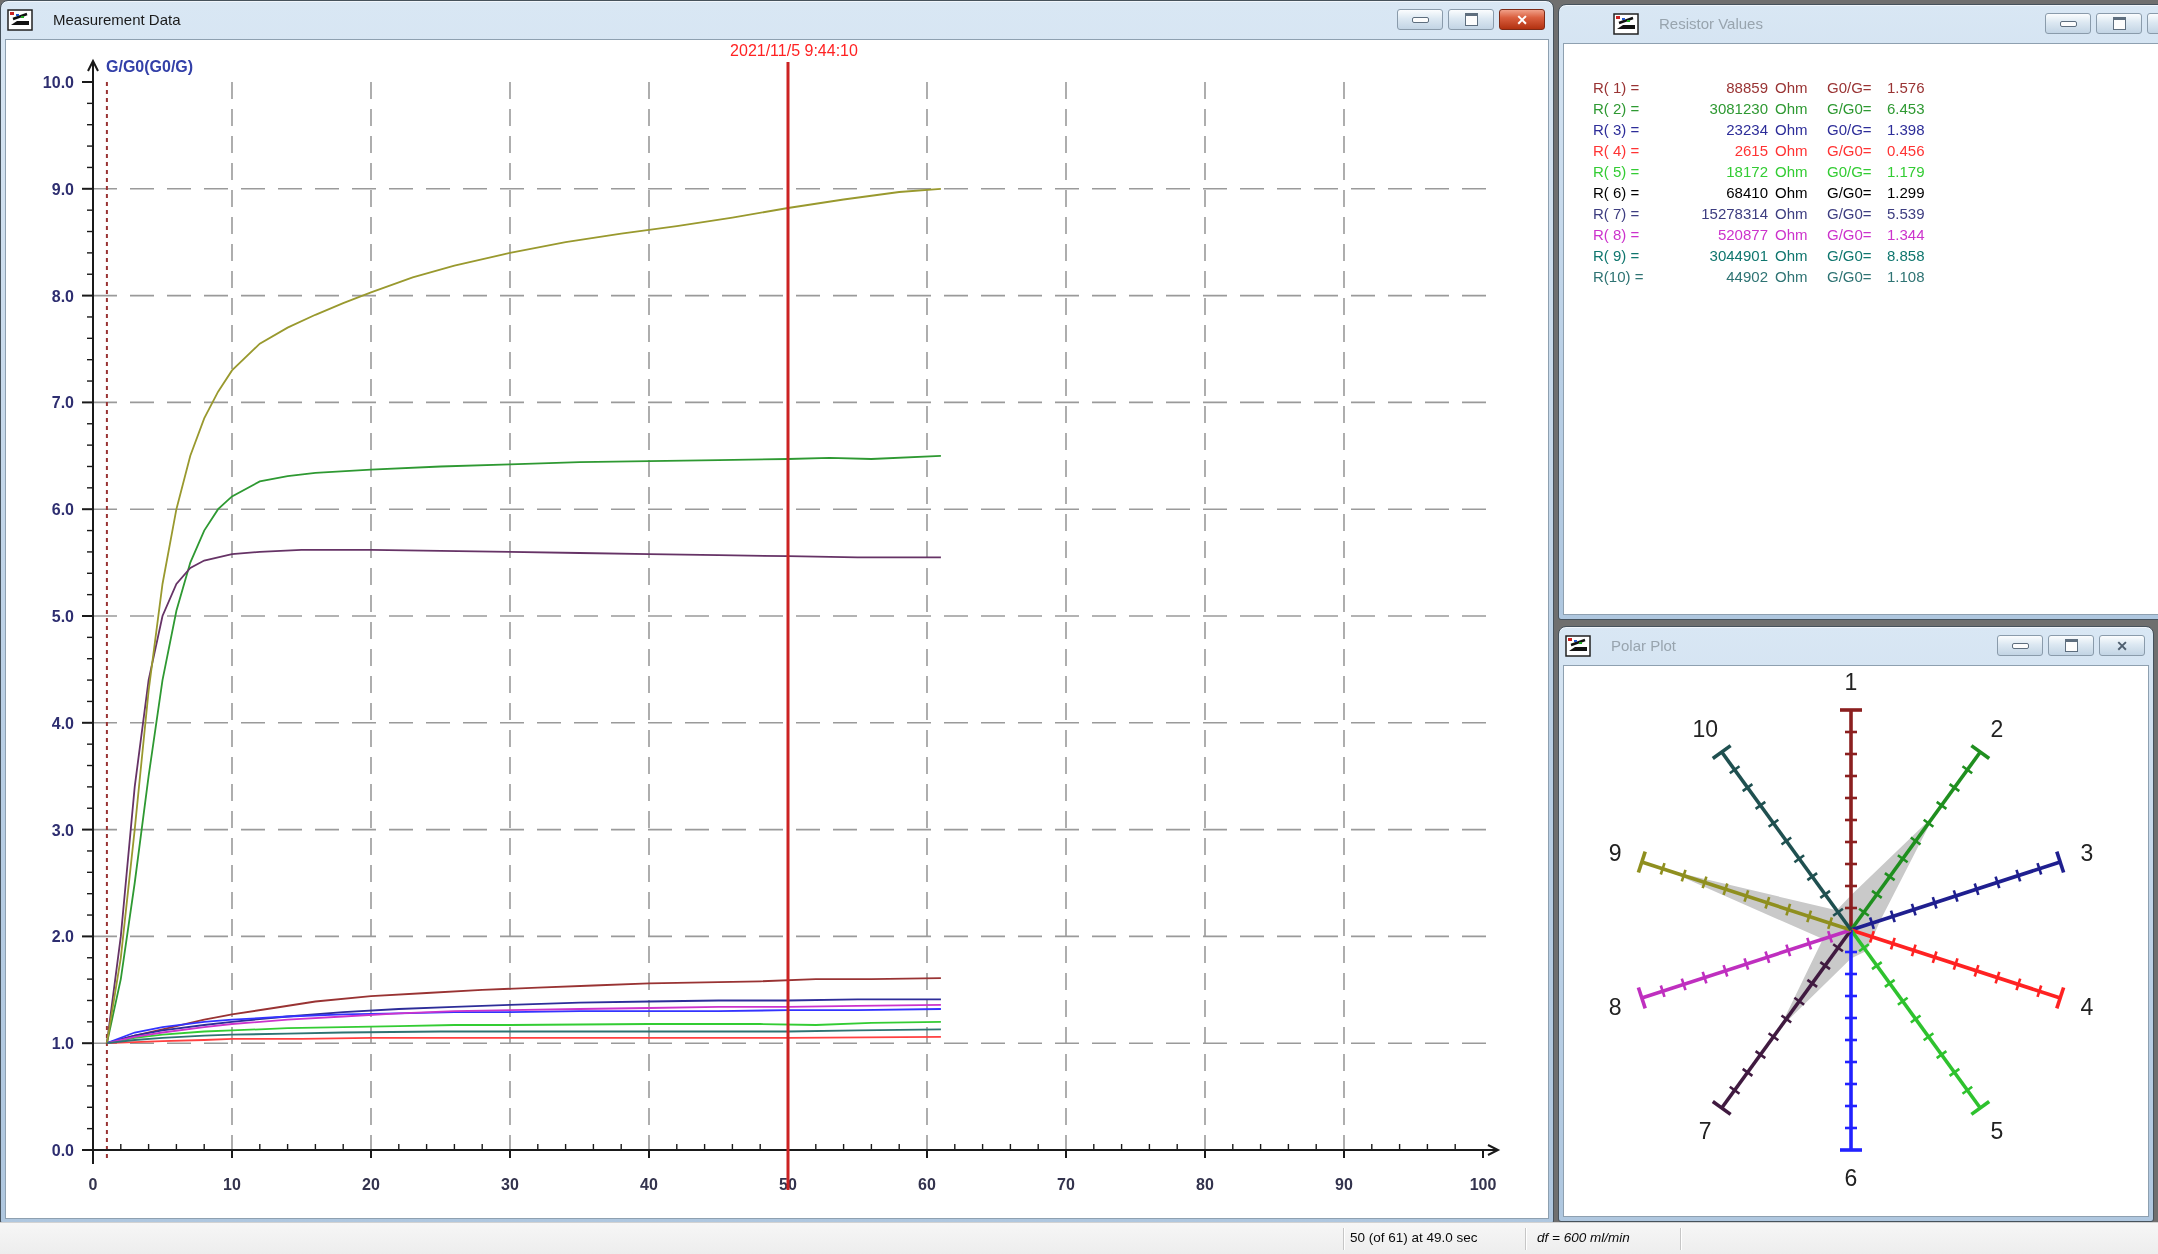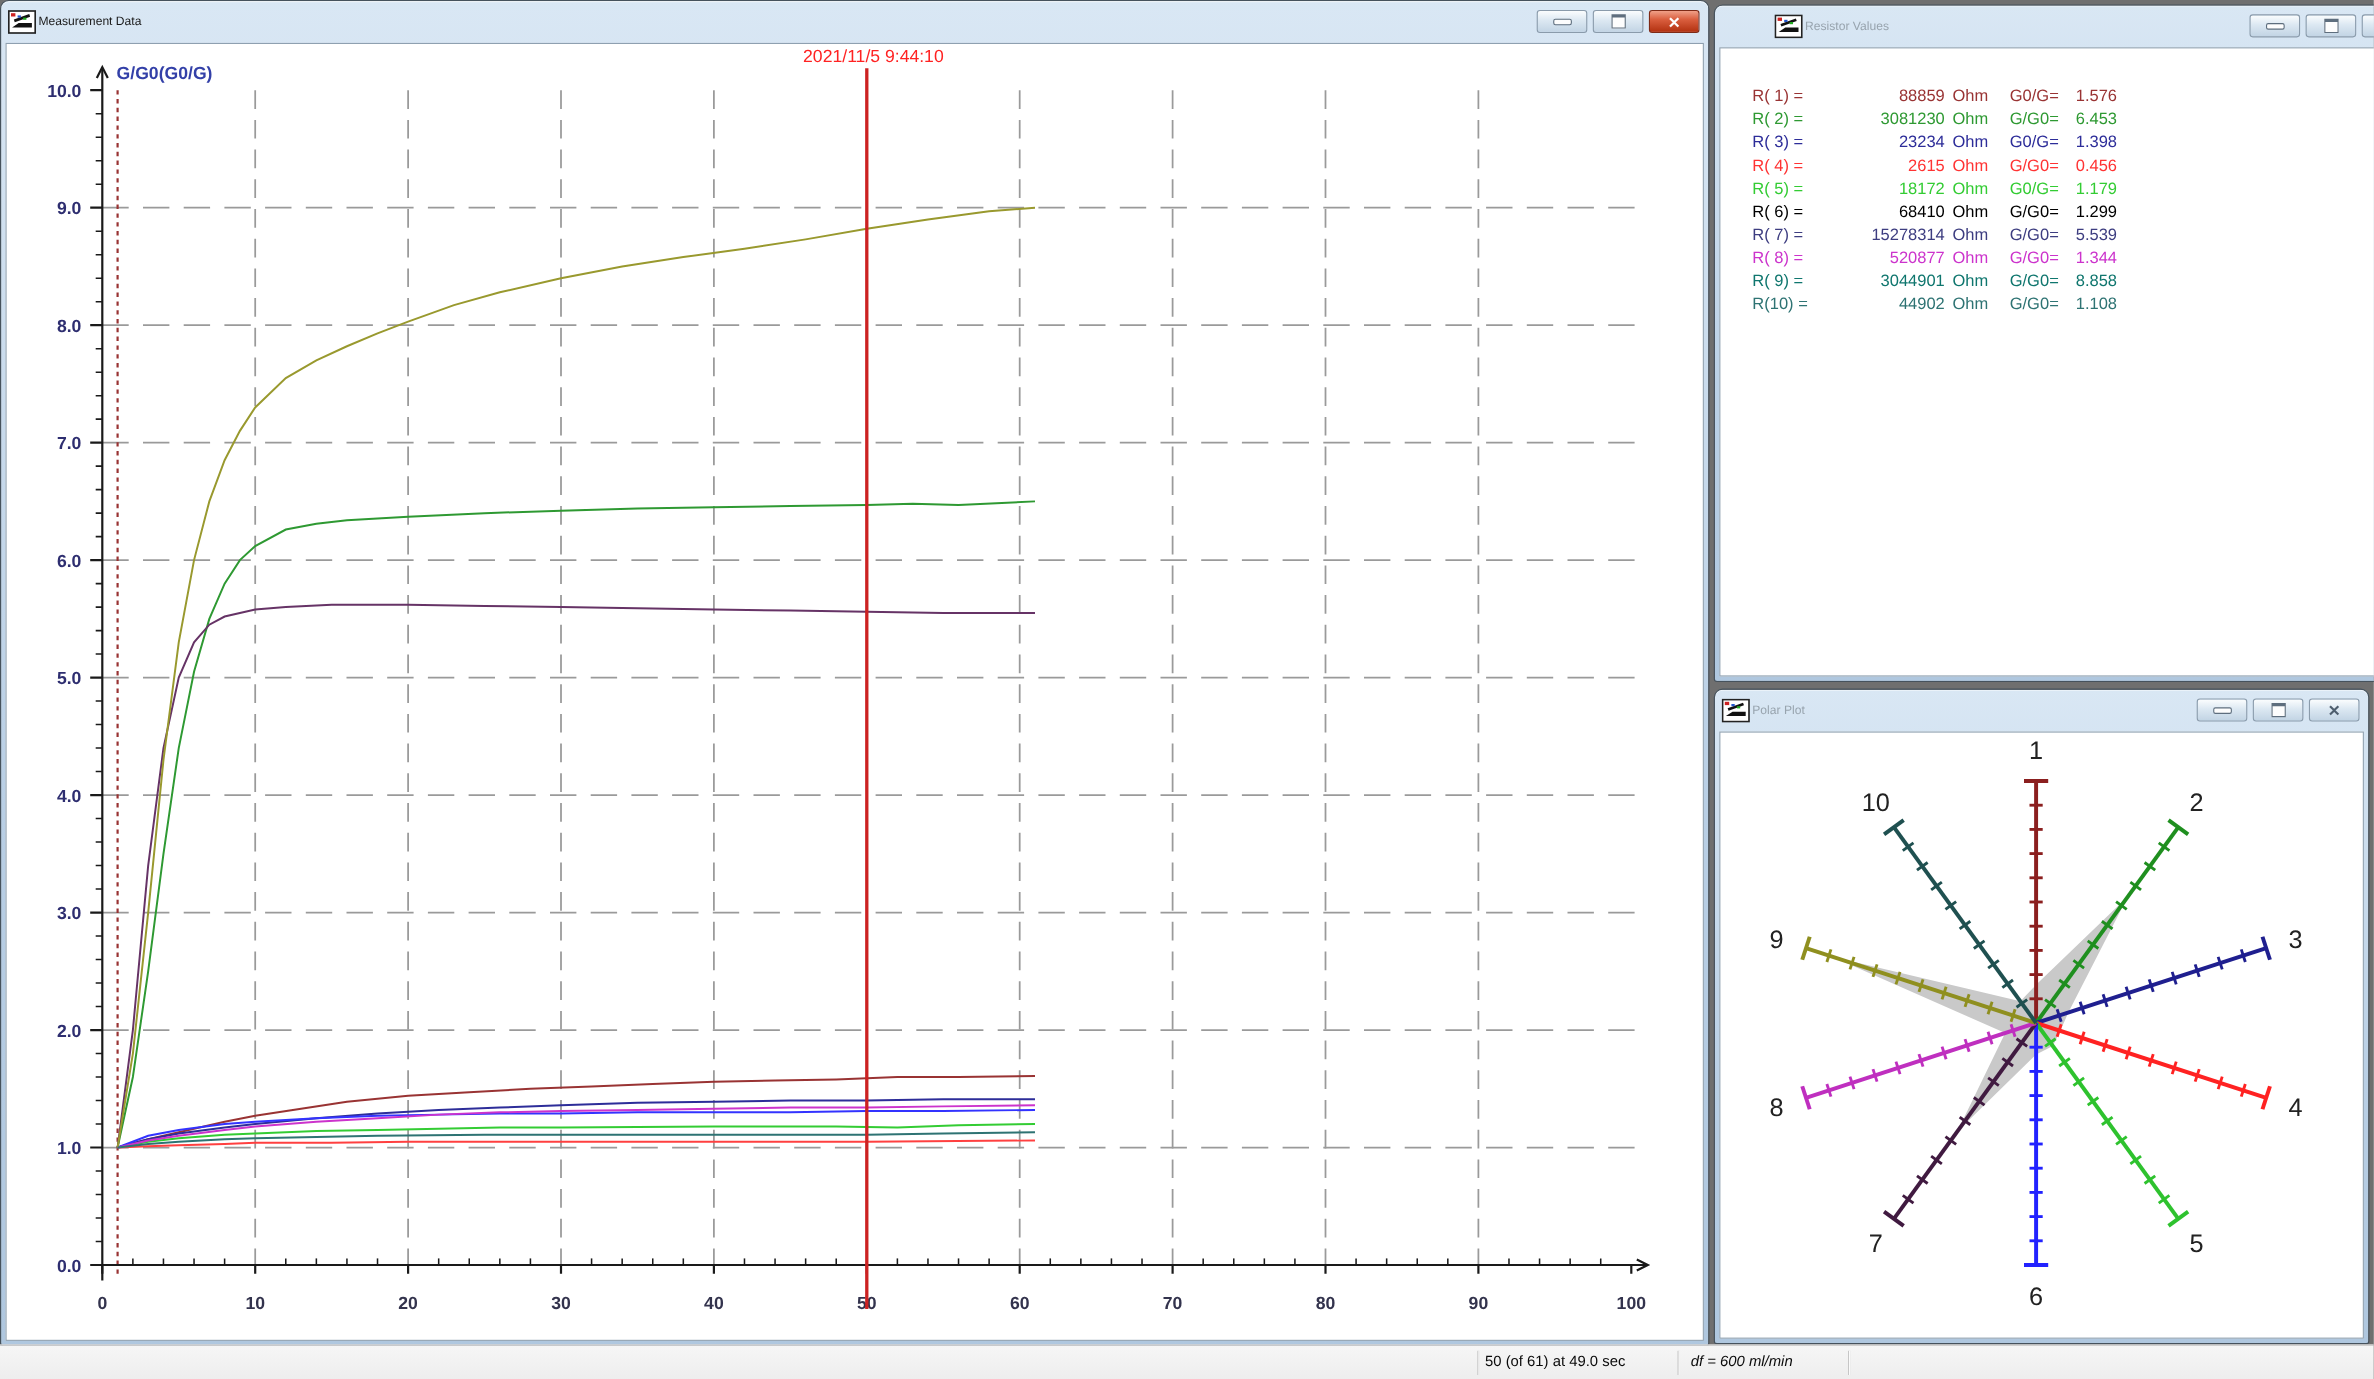--- a/index.html
+++ b/index.html
@@ -2,21 +2,21 @@
 <html><head>
 <meta charset="utf-8">
 <style>
   html,body{margin:0;padding:0;}
   body{width:2158px;height:1254px;position:relative;background:#6F6F6F;
        font-family:"Liberation Sans",sans-serif;overflow:hidden;}
   .window{position:absolute;border:1px solid #46525C;border-radius:8px 8px 3px 3px;
           background:linear-gradient(#D9E7F4,#B9CFE5 60%,#AFC7DF);
           box-shadow:inset 0 1px 0 rgba(255,255,255,.6);}
   .titlebar{height:37px;display:flex;align-items:center;padding:0 8px 0 6px;}
-  .title-text{font-size:11px;color:#1B1B1B;margin-left:2px;flex:1;white-space:nowrap;}
+  .title-text{font-size:15px;color:#1B1B1B;margin-left:20px;flex:1;white-space:nowrap;}
   .inactive .title-text{color:#98A4AE;}
   .win-btns{display:flex;gap:5px;}
   .wbtn{width:46px;height:21px;border-radius:3px;border:1px solid #8A9BAB;
         background:linear-gradient(#FBFDFE,#DCE8F2 45%,#C2D4E4);
         display:flex;align-items:center;justify-content:center;box-sizing:border-box;}
   .wbtn.close-active{background:linear-gradient(#F0A088,#DA5F3F 40%,#B23110);border-color:#7E2A16;}
   .glyph-min{width:15px;height:4px;background:#FDFDFD;border:1px solid #5E6E7E;border-radius:2px;}
   .glyph-max{width:11px;height:9px;background:#FDFDFD;border:1px solid #5E6E7E;border-top-width:3px;}
   .glyph-x{font-size:14px;font-weight:700;color:#4E5E6E;line-height:1;}
   .close-active .glyph-x{color:#FFFFFF;}

